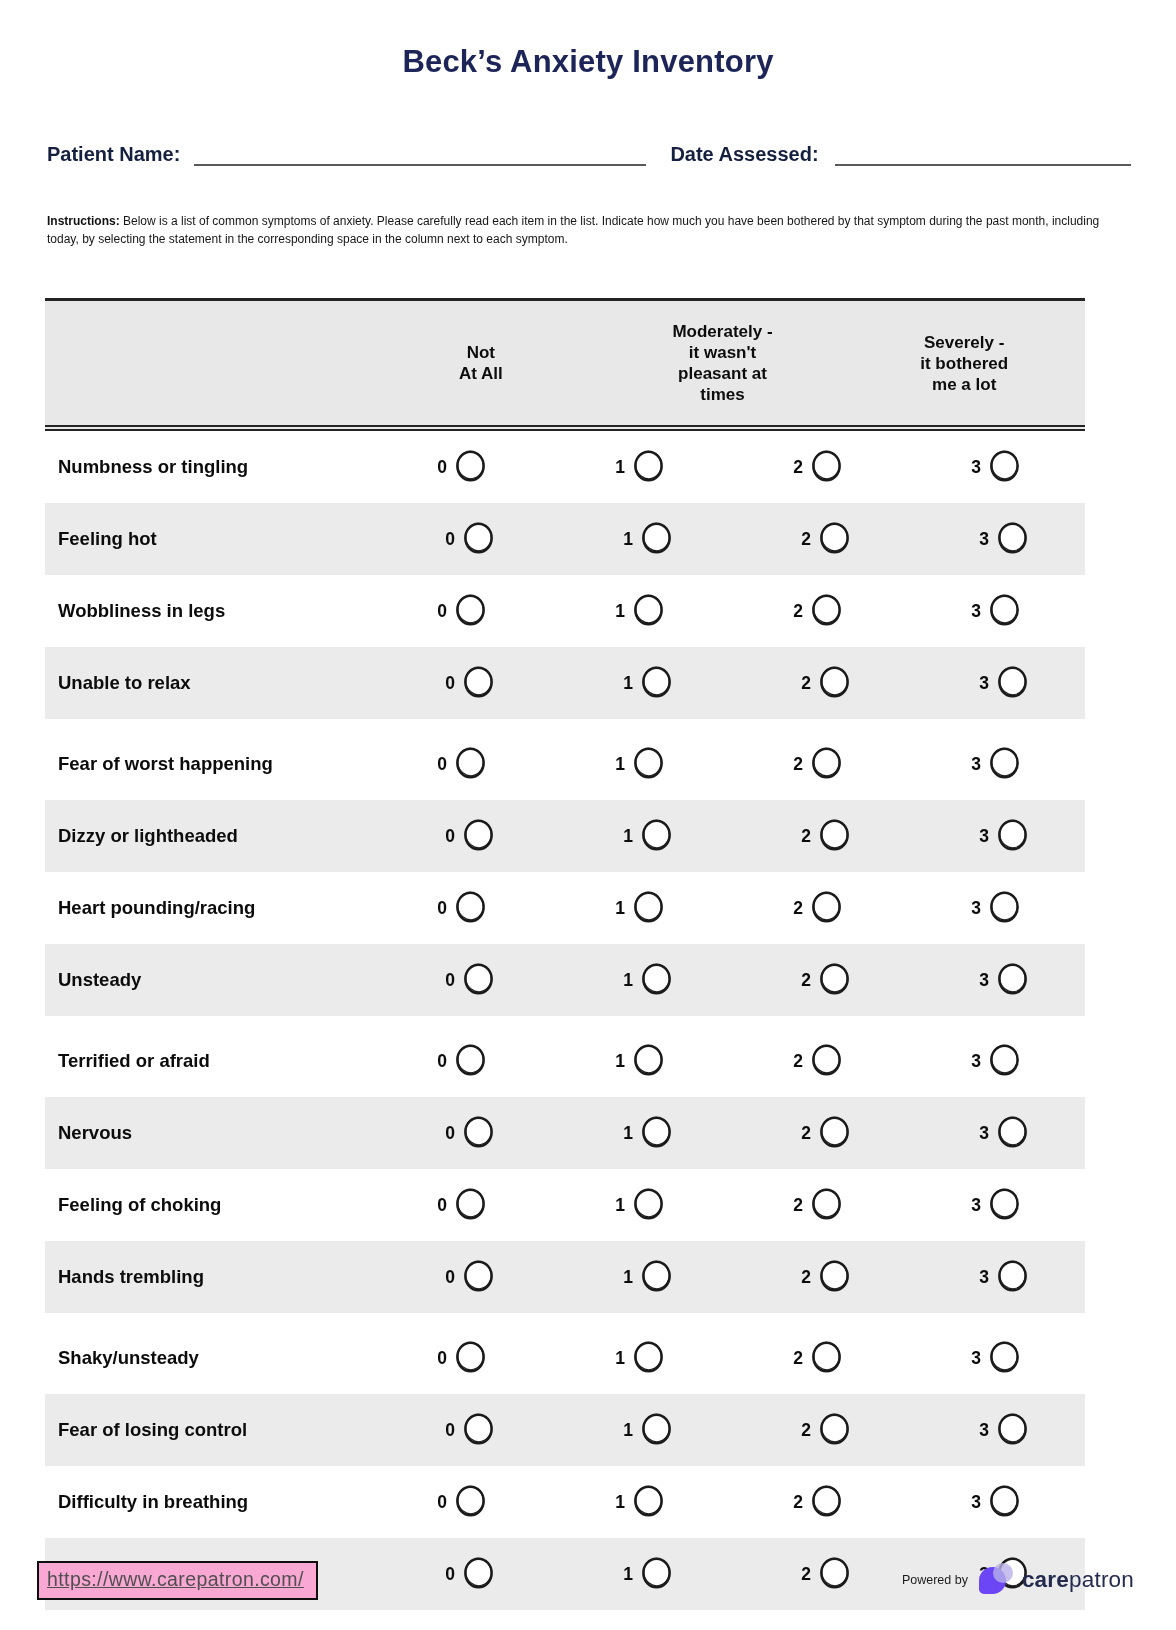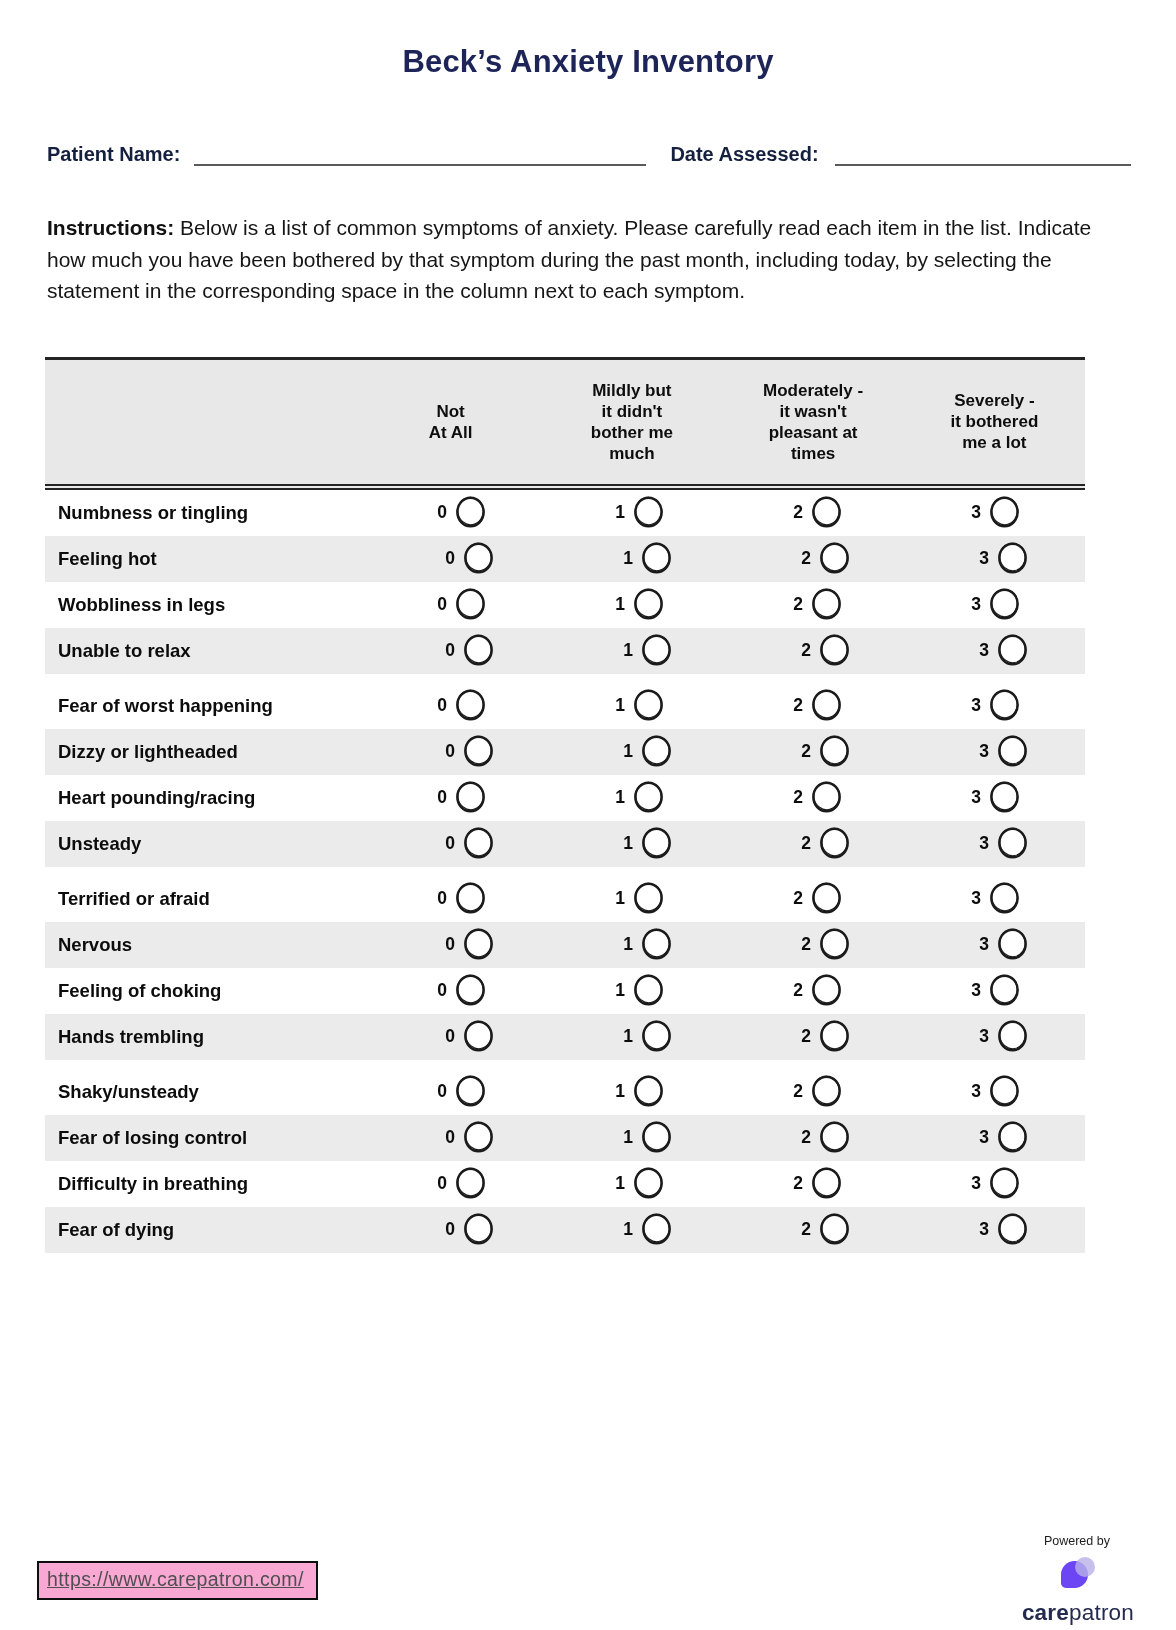--- a/index.html
+++ b/index.html
@@ -13,53 +13,53 @@
   }
   .fields-row{
     display:flex;align-items:flex-end;margin:60px 45px 0 47px;height:26px;
   }
   .field-label{font-size:20px;font-weight:bold;color:#15203f;white-space:nowrap;text-align:right;}
   .input-line{border-bottom:2px solid #5a5a5a;height:22px;}
   .line-patient{width:452px;margin-left:14px;}
   .line-date{flex:1;margin-left:16px;}
   .date-label{margin-left:24px;}
   .instructions{
-    margin:46px 47px 0 47px;font-size:21px;line-height:1.5;color:#161616;
+    margin:46px 47px 0 47px;font-size:12px;line-height:1.5;color:#161616;
   }
   .instructions b{color:#111;}
   .bai-table{margin:50px 0 0 45px;width:1040px;}
   .thead{
     display:flex;align-items:center;background:#e8e8e8;
     border-top:3px solid #242424;border-bottom:6px double #242424;
     height:124px;
   }
   .label-col{width:315px;flex:0 0 315px;}
   .opt-col{flex:1 1 0;text-align:center;}
   .opt-head{
     font-weight:bold;font-size:17px;line-height:21px;white-space:pre-line;color:#0d0d0d;
   }
-  .trow{display:flex;align-items:center;height:46px;}
+  .trow{display:flex;align-items:center;height:72px;}
   .trow.gray{background:#ebebeb;gap:16px;}
   .trow .sym{
     font-size:18.5px;font-weight:bold;color:#0c0c0c;padding-left:13px;
   }
   .group-gap{height:9px;background:#ffffff;}
   .opt{display:inline-flex;align-items:center;justify-content:center;gap:7px;cursor:pointer;}
   .opt .val{font-size:17.5px;font-weight:bold;color:#0c0c0c;}
   .footer{
     position:absolute;left:37px;right:42px;top:1547px;height:66px;
     display:flex;justify-content:space-between;align-items:center;
   }
   .url-box{
     border:2.5px solid #0e0e0e;padding:5px 12px 7px 8px;background:#f9a8d4;
   }
   .url-box a{
     font-size:19.5px;color:#4f4f4f;text-decoration:underline;letter-spacing:.4px;
   }
-  .brand-area{display:flex;align-items:center;gap:9px;flex-direction:column;}
+  .brand-area{display:flex;align-items:center;gap:9px;}
   .powered-by{font-size:12.5px;color:#1c1c1c;margin-right:2px;}
   .logo{position:relative;width:34px;height:34px;flex:0 0 34px;}
   .logo .blob{
     position:absolute;left:0;top:4px;width:27px;height:27px;background:#6c45f5;
     border-radius:50% 50% 50% 18%;
   }
   .logo .orb{
     position:absolute;left:14px;top:0;width:20px;height:20px;border-radius:50%;
     background:#b9b0e8;opacity:.8;
   }
@@ -80,24 +80,20 @@
 </div>
 
 <p class="instructions"><b>Instructions:</b><span> Below is a list of common symptoms of anxiety. Please carefully read each item in the list. Indicate how much you have been bothered by that symptom during the past month, including today, by selecting the statement in the corresponding space in the column next to each symptom.</span></p>
 
 <div class="bai-table">
   <div class="thead">
     <div class="label-col"></div>
 
   <div class="opt-col"><span class="opt-head">Not
 At All</span></div>
-      <div class="opt-col"><span class="opt-head">Mildly but
-it didn't
-bother me
-much</span></div>
       <div class="opt-col"><span class="opt-head">Moderately -
 it wasn't
 pleasant at
 times</span></div>
       <div class="opt-col"><span class="opt-head">Severely -
 it bothered
 me a lot</span></div>
     </div>
   <div id="rows-container">
       <div class="trow">

